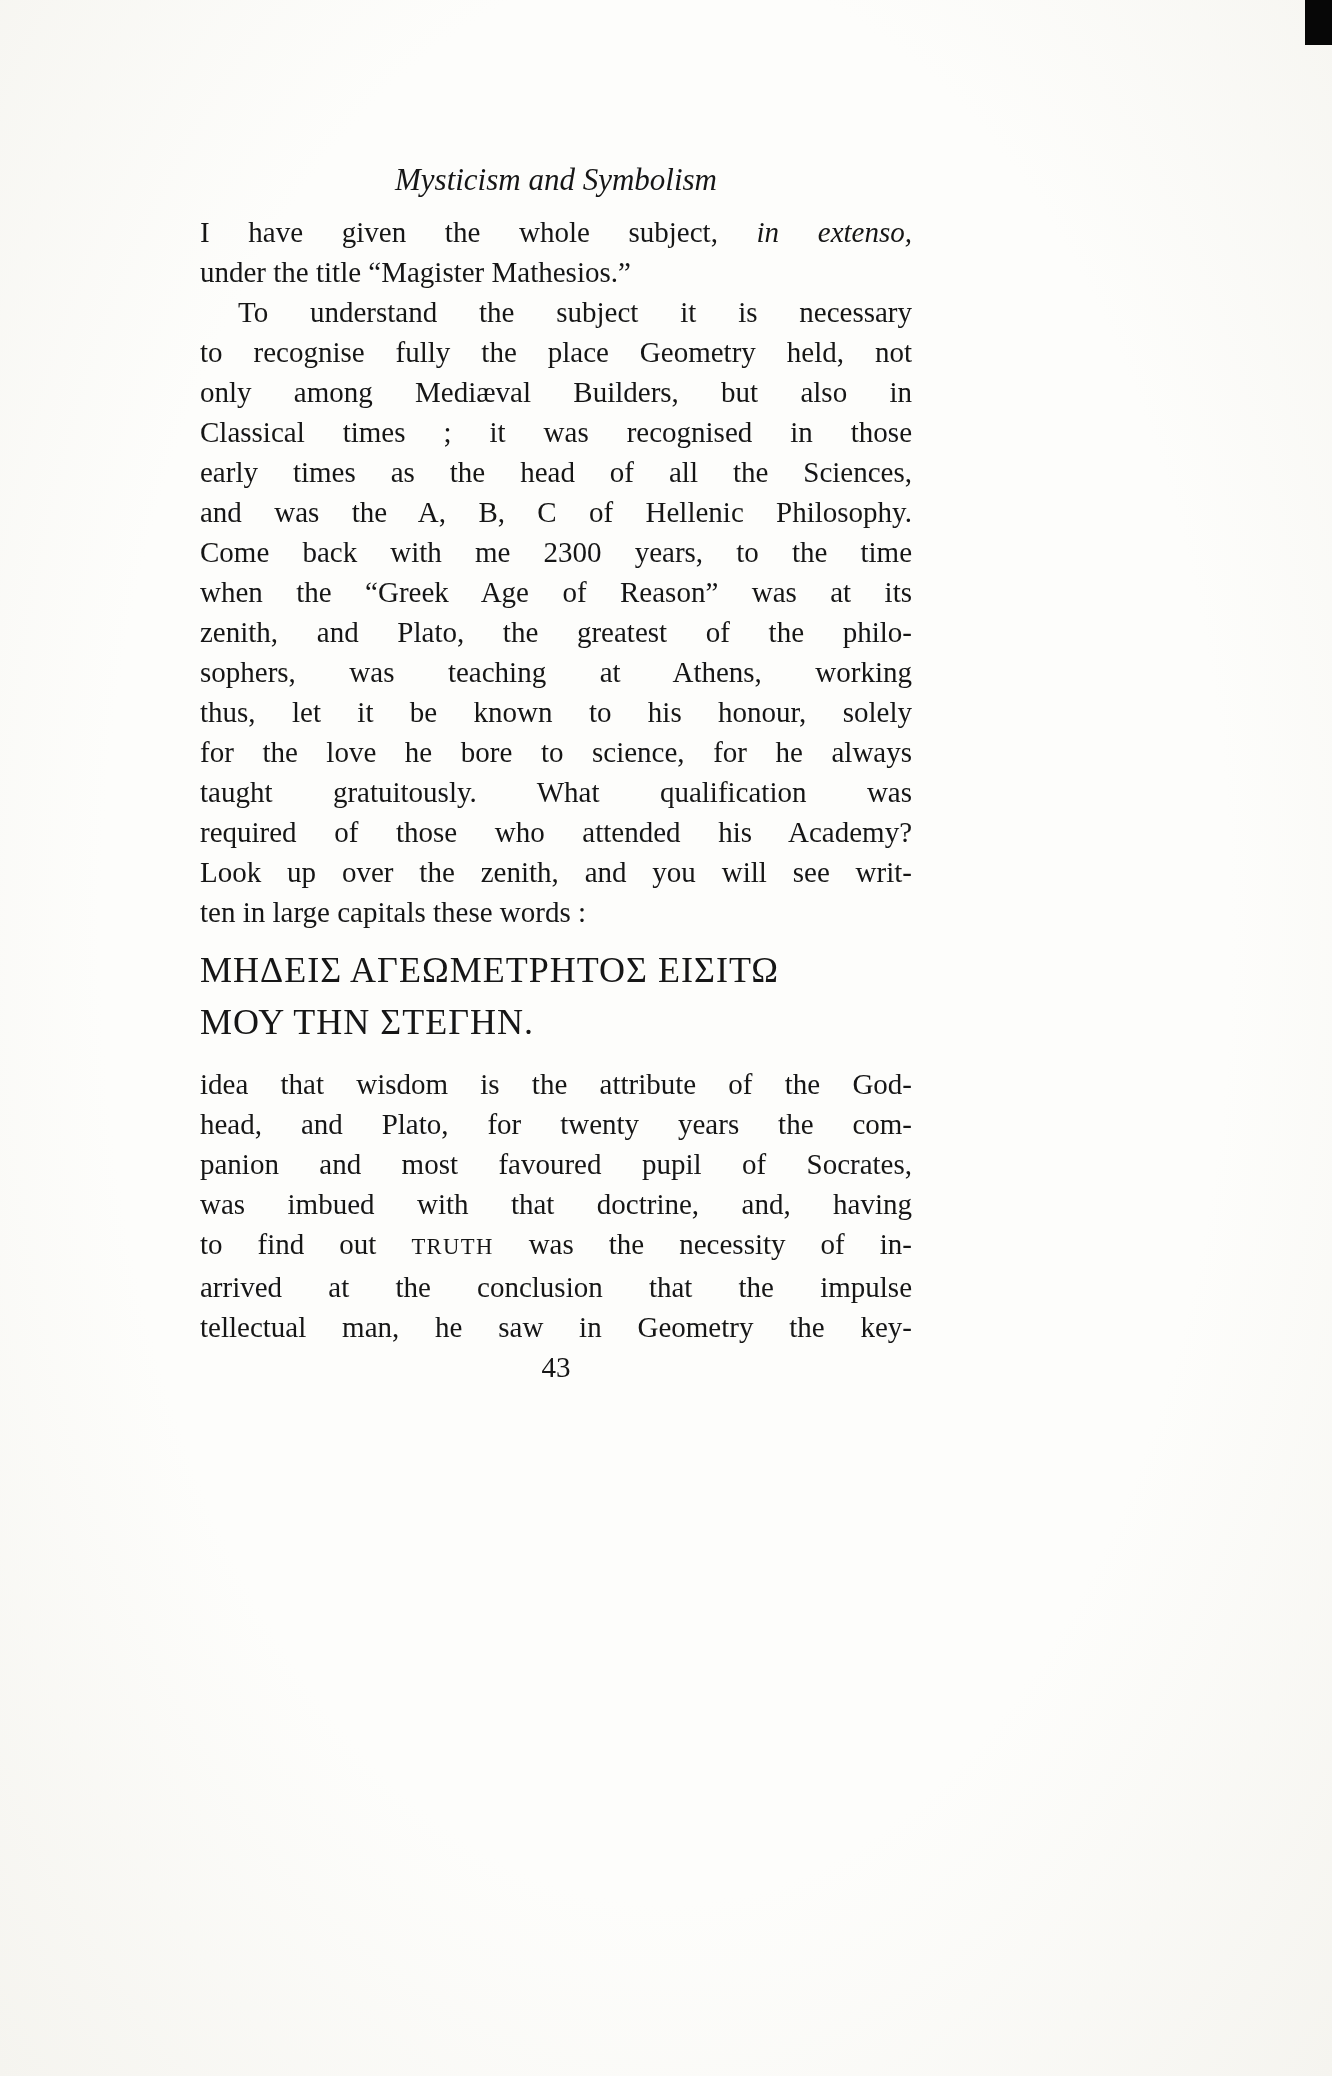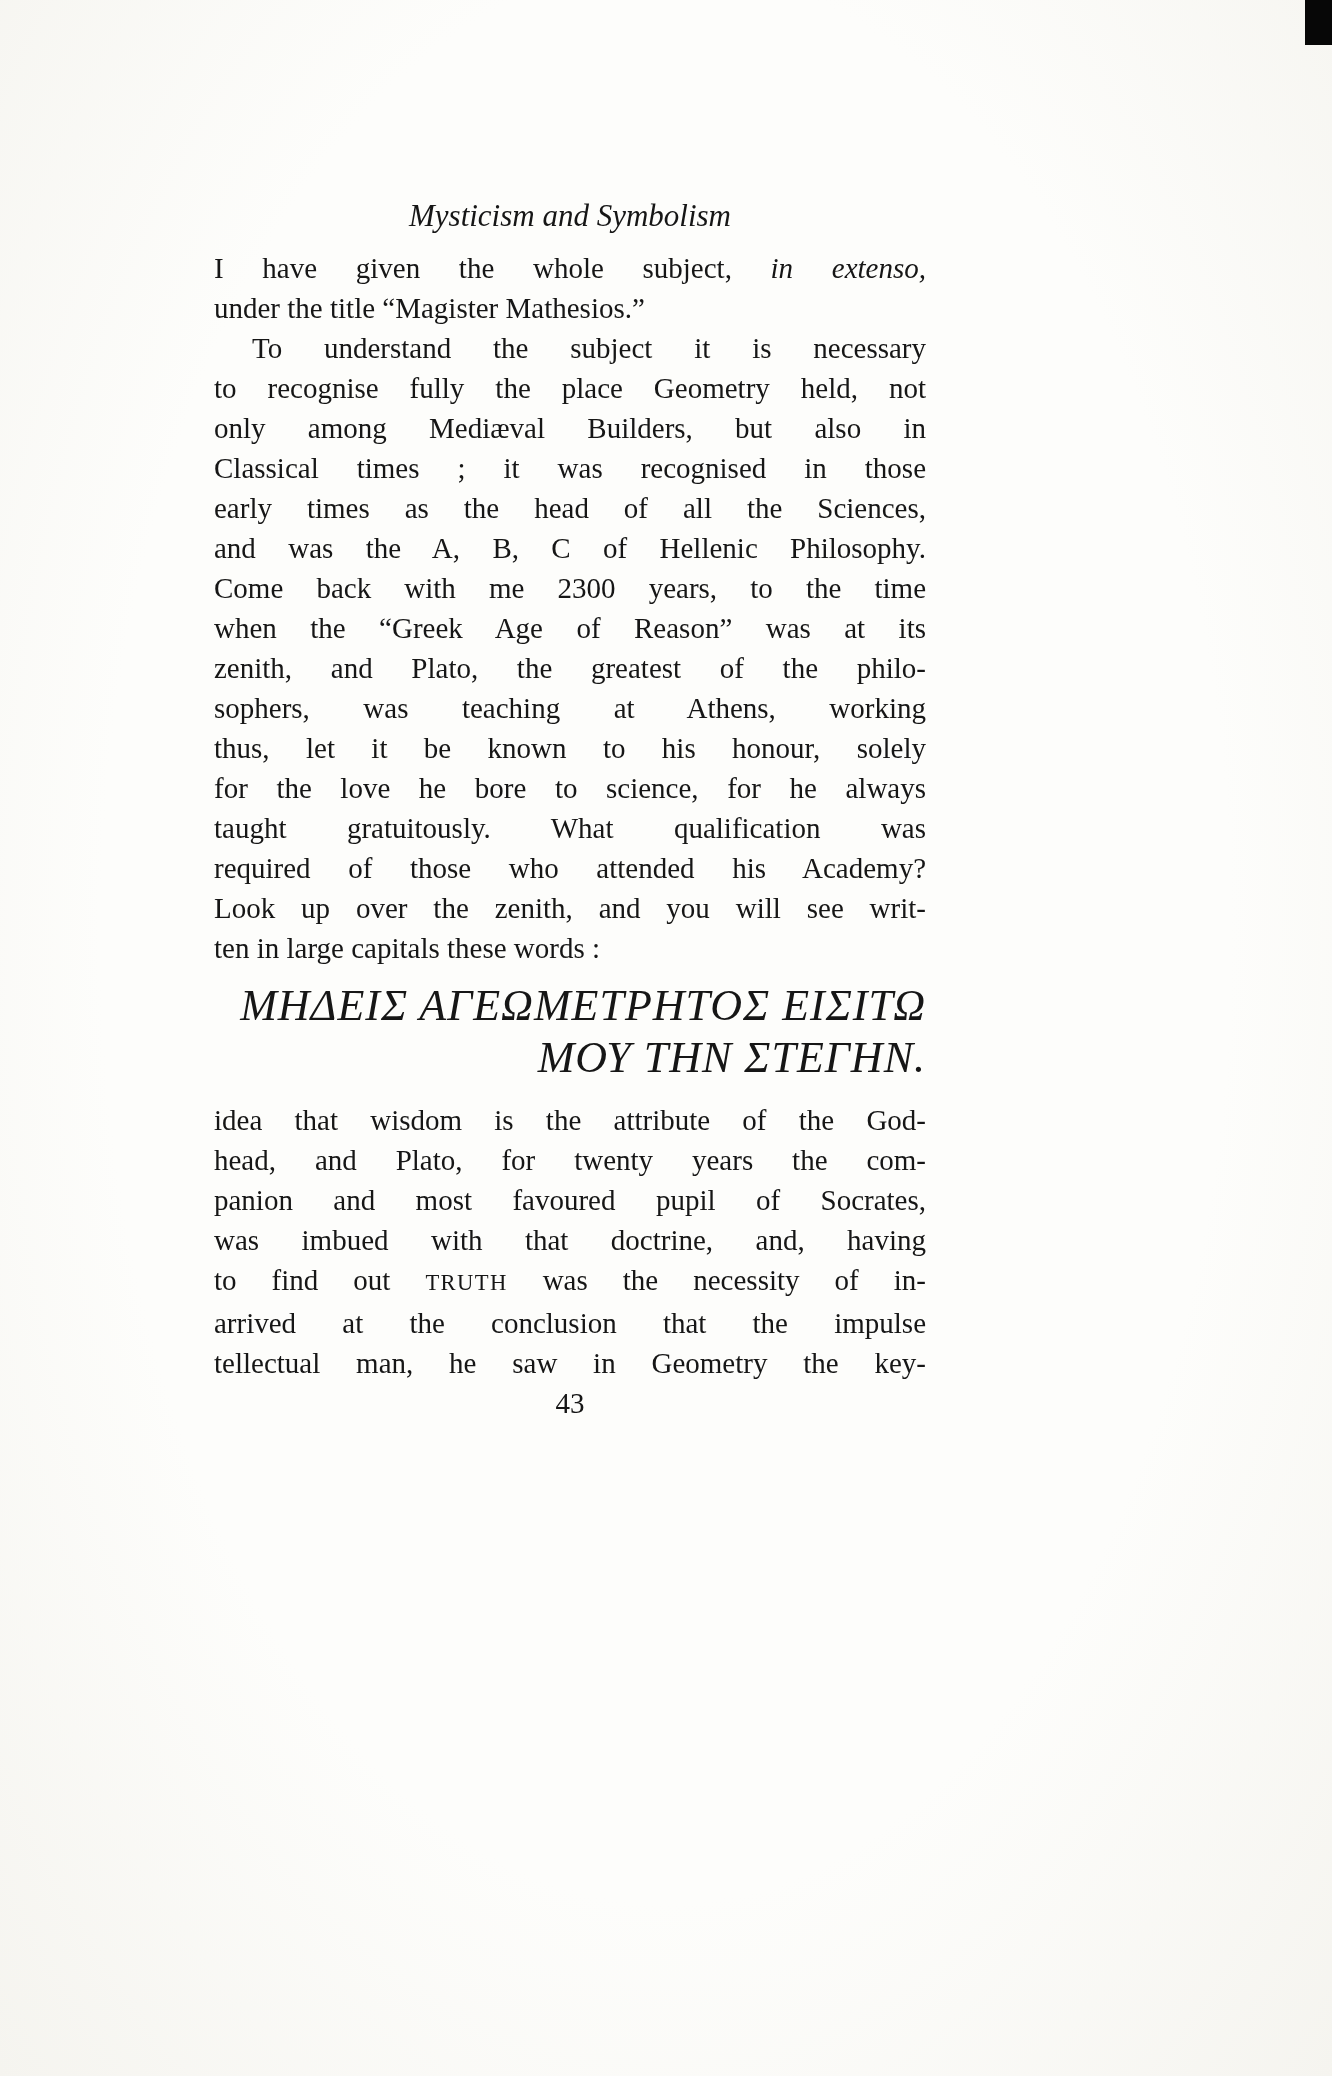--- a/index.html
+++ b/index.html
@@ -21,51 +21,49 @@
   .corner-mark {
     position: absolute;
     top: 0;
     right: 0;
     width: 27px;
     height: 45px;
     background: #070707;
   }
   .text-block {
     position: absolute;
-    left: 214px;
+    left: 200px;
     top: 160px;
     width: 712px;
     font-size: 29px;
     line-height: 40px;
-    margin-top: 36px;
   }
   .running-head {
     font-style: italic;
     text-align: center;
     font-size: 31px;
     line-height: 40px;
     margin-bottom: 12px;
   }
   .para { margin: 0; }
   .line {
     text-align: justify;
     text-align-last: justify;
     white-space: normal;
   }
   .line.indent { text-indent: 38px; }
   .line.last { text-align-last: left; }
   .seg-italic { font-style: italic; }
   .seg-smallcaps { font-size: 0.78em; letter-spacing: 0.06em; }
   .greek {
-    text-align: right;
-    font-size: 44px;
+    text-align: left;
+    font-size: 36px;
     line-height: 52px;
     letter-spacing: 1px;
     margin: 12px 0 16px 0;
-    font-style: italic;
   }
   .page-number {
     text-align: center;
     font-size: 29px;
     line-height: 40px;
   }
 </style>
 </head>
 <body>
 

